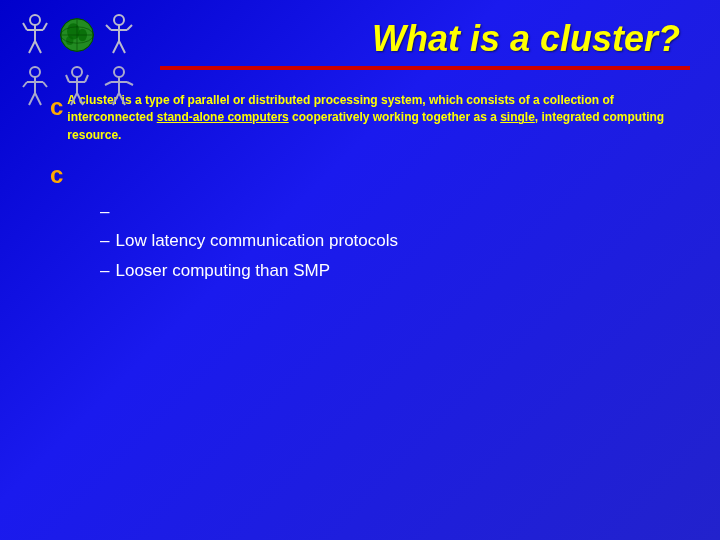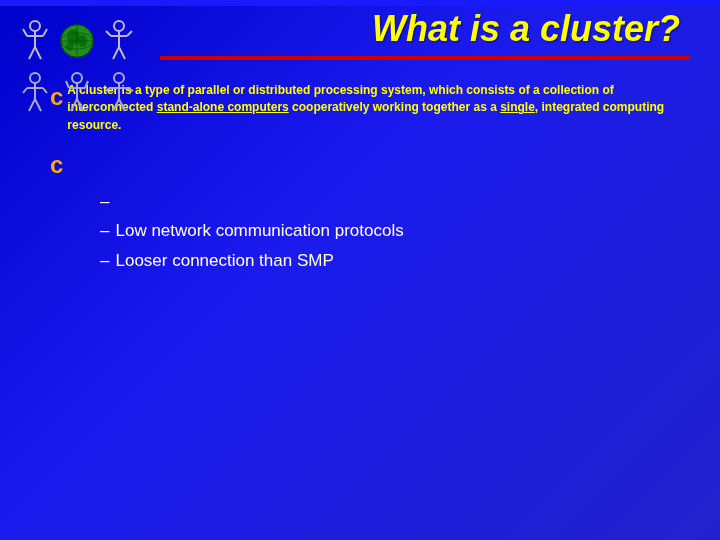--- a/index.html
+++ b/index.html
@@ -17,25 +17,24 @@
       width: 720px;
       height: 540px;
       background: linear-gradient(135deg, #0000cc 0%, #1a1aee 40%, #2222cc 100%);
       position: relative;
       padding: 0;
     }
 
     
     .header {
       position: relative;
-      padding: 2px 30px 0 30px;
+      padding: 18px 30px 0 30px;
       display: flex;
       align-items: center;
       justify-content: flex-end;
-      margin-top: 6px;
     }
 
     .title-area {
       text-align: right;
       flex: 1;
     }
 
     .slide-title {
       color: #ffff00;
       font-size: 36px;
@@ -262,25 +261,25 @@
       </div>
 
       <div class="sub-bullets">
 
         <div class="sub-bullet">
           <span class="sub-bullet-dash">–</span>
         </div>
 
         <div class="sub-bullet">
           <span class="sub-bullet-dash">–</span>
-          <span class="sub-bullet-text">Low network communication protocols</span>
+          <span class="sub-bullet-text">Low latency communication protocols</span>
         </div>
 
         <div class="sub-bullet">
           <span class="sub-bullet-dash">–</span>
-          <span class="sub-bullet-text">Looser connection than SMP</span>
+          <span class="sub-bullet-text">Looser computing than SMP</span>
         </div>
 
       </div>
     </div>
 
   </div>
 </div>
 
 </body></html>

